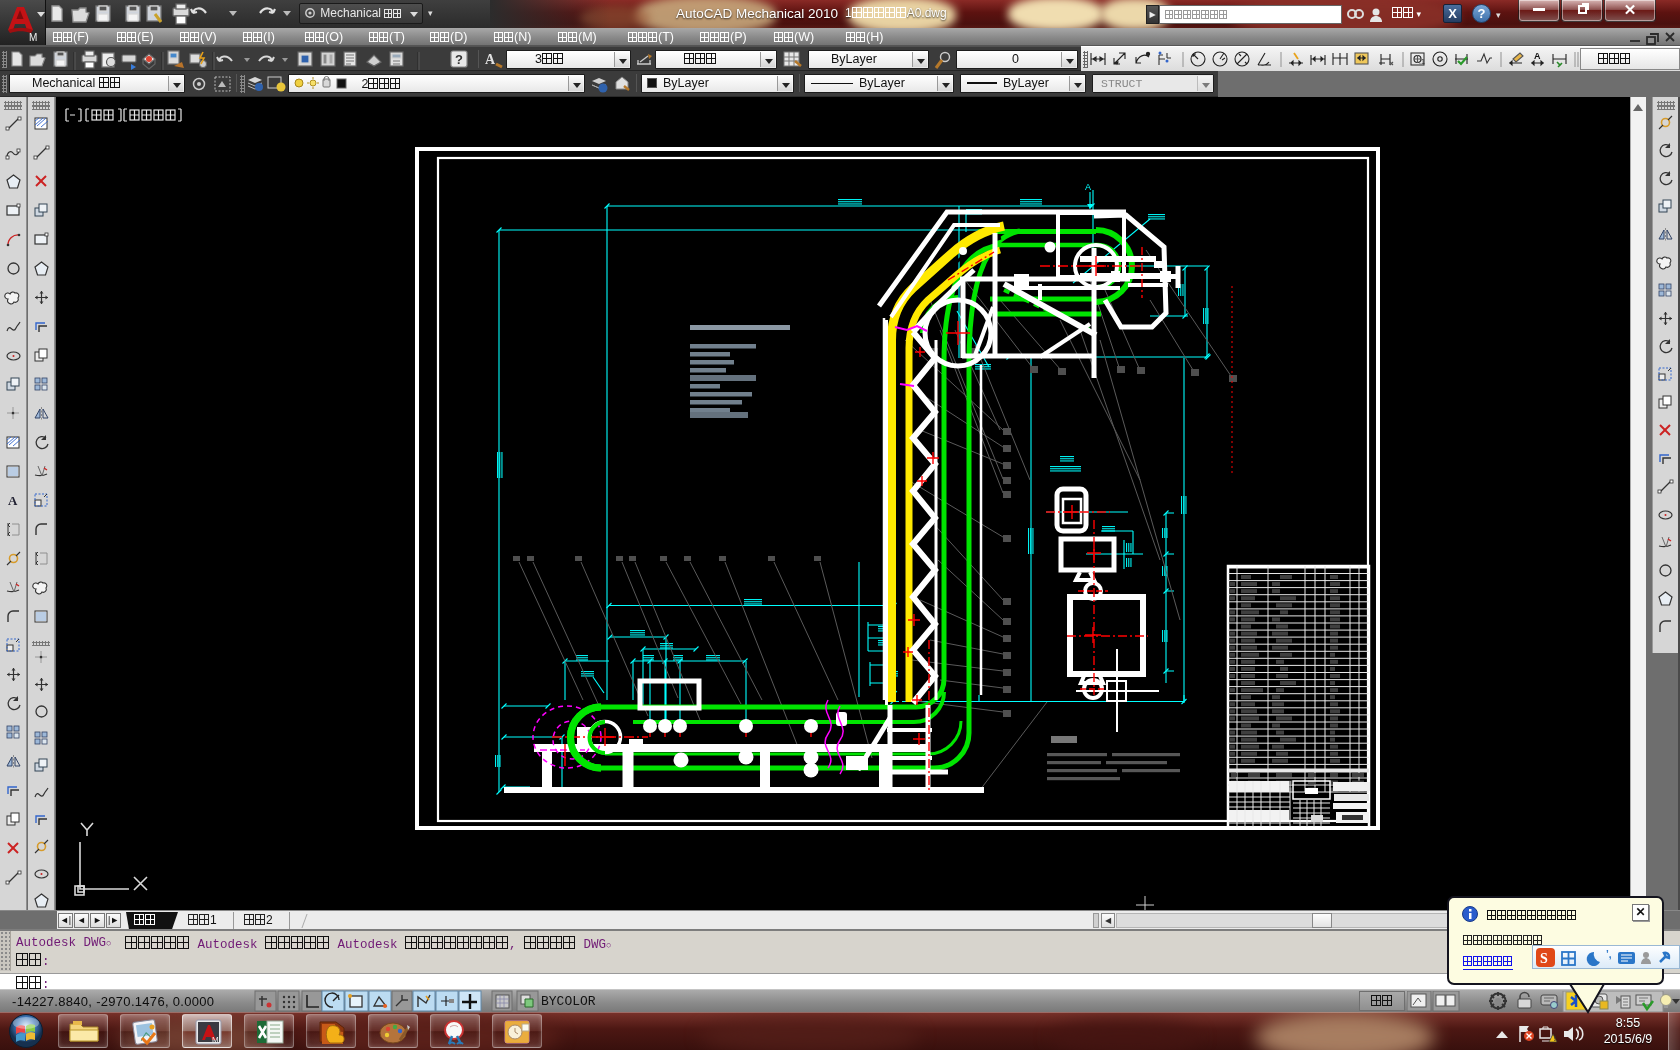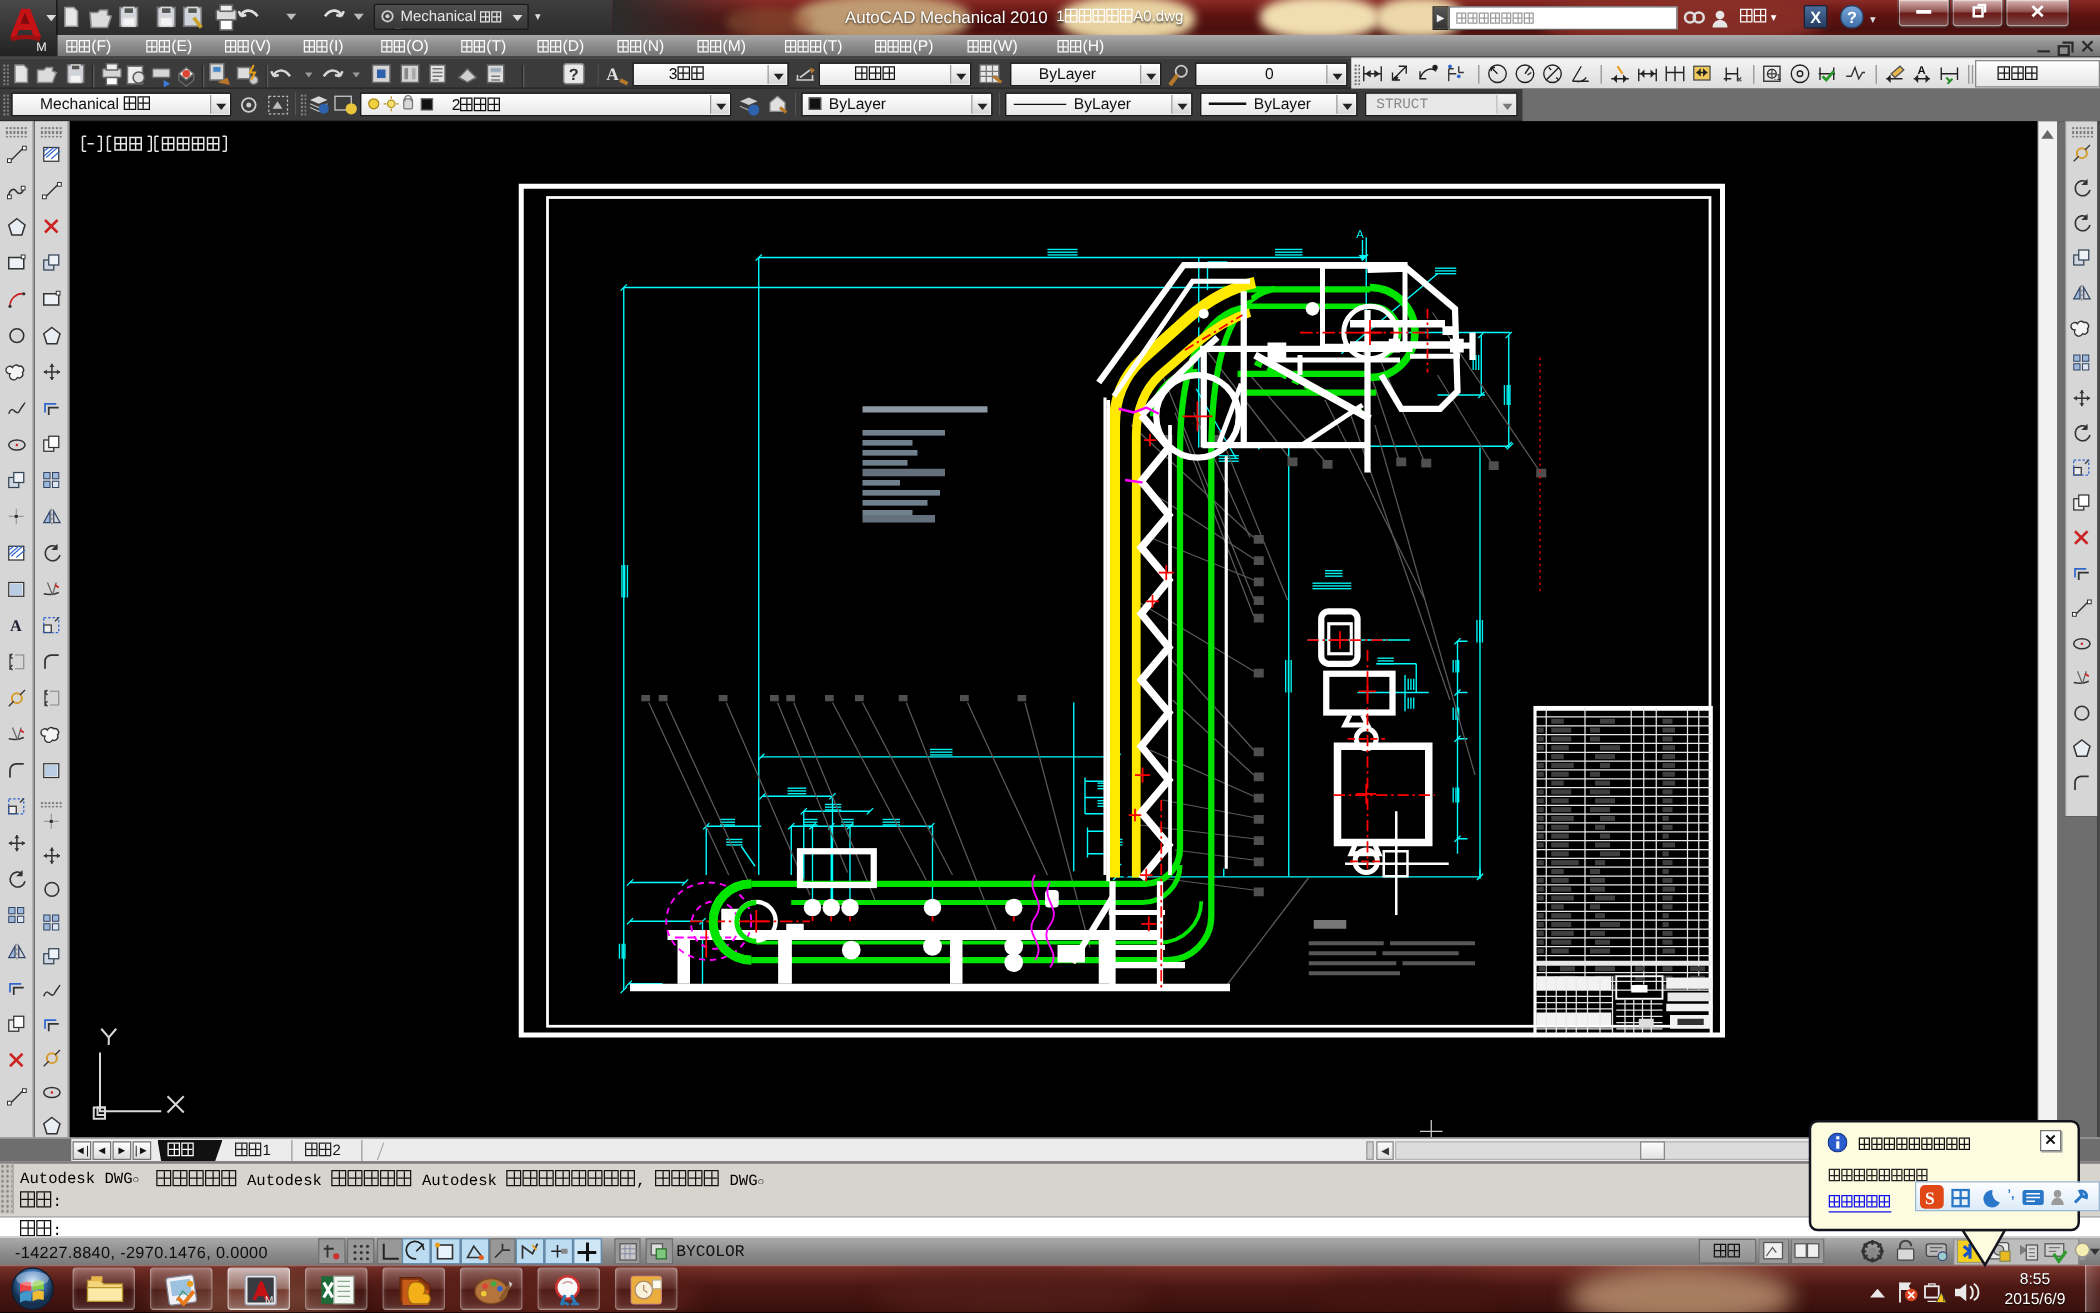--- a/index.html
+++ b/index.html
@@ -39,21 +39,21 @@
 #rgap{left:1646px;top:97px;width:6px;height:813px;background:#6e6e6e;}
 #rbar{left:1652px;top:97px;width:26px;height:556px;background:#d6d6d6;border-left:1px solid #999;}
 #rbarbot{left:1652px;top:653px;width:26px;height:257px;background:#6e6e6e;}
 #redge{left:1678px;top:97px;width:2px;height:813px;background:#4a4a4a;}
 
 #tabrow{left:0;top:910px;width:1680px;height:19px;background:#ececec;border-top:1px solid #888;}
 #tabrow .navb{position:absolute;top:2px;width:15px;height:15px;background:linear-gradient(180deg,#fdfdfd,#dcdcdc);border:1px solid #777;color:#111;font-size:9px;line-height:13px;text-align:center;}
 .tab{position:absolute;top:1px;height:18px;font-size:12px;line-height:17px;padding:0 8px;}
 #cmdwin{left:0;top:929px;width:1680px;height:60px;background:#d7d4cd;border-top:2px solid #7d7d7d;}
 #cmdin{position:absolute;left:0px;top:42px;width:1680px;height:18px;background:#fff;border-top:1px solid #9a9a9a;}
-.cmdtxt{position:absolute;font-family:"Liberation Mono",monospace;font-size:12.5px;color:#000000;white-space:pre;}
+.cmdtxt{position:absolute;font-family:"Liberation Mono",monospace;font-size:12.5px;color:#701a75;white-space:pre;}
 #sbar{left:0;top:989px;width:1680px;height:23px;background:linear-gradient(180deg,#ababab,#8a8a8a 60%,#7a7a7a);border-top:1px solid #c5c5c5;}
 #tkbar{left:0;top:1012px;width:1680px;height:38px;background:linear-gradient(180deg,#7a332b,#4c1713 45%,#38100d);overflow:hidden;}
 .tkblob{position:absolute;border-radius:50%;filter:blur(9px);}
 .tkbtn{position:absolute;top:2px;width:50px;height:34px;border:1px solid rgba(255,255,255,.35);border-radius:3px;background:linear-gradient(180deg,rgba(255,255,255,.28),rgba(255,255,255,.06) 50%,rgba(0,0,0,.12) 52%,rgba(255,255,255,.10));box-shadow:inset 0 0 4px rgba(255,255,255,.2);}
 .tkbtn.act{background:linear-gradient(180deg,rgba(255,255,255,.65),rgba(255,255,255,.28) 50%,rgba(150,60,50,.25) 52%,rgba(255,255,255,.25));border-color:rgba(255,255,255,.6);}
 #balloon{left:1447px;top:896px;width:217px;height:89px;background:#fdfce1;border:2px solid #14141e;border-radius:7px;z-index:50;}
 #btail{left:1566px;top:984px;z-index:49;}
 #sogou{left:1532px;top:945px;width:148px;height:24px;background:linear-gradient(180deg,#fdfeff,#dcebf8);border:1px solid #9ab8d4;z-index:60;}
 </style></head>
 <body>

